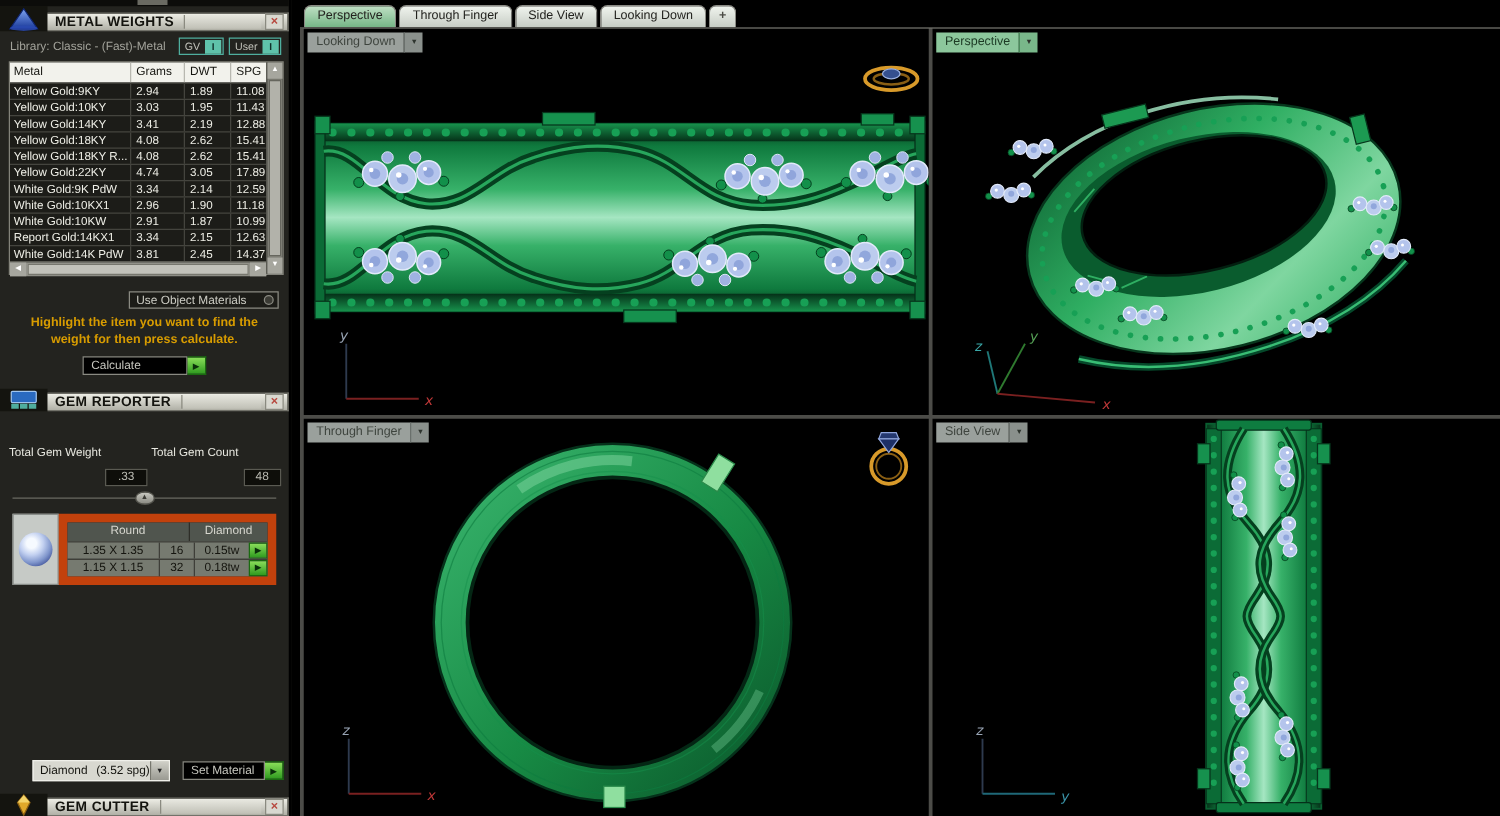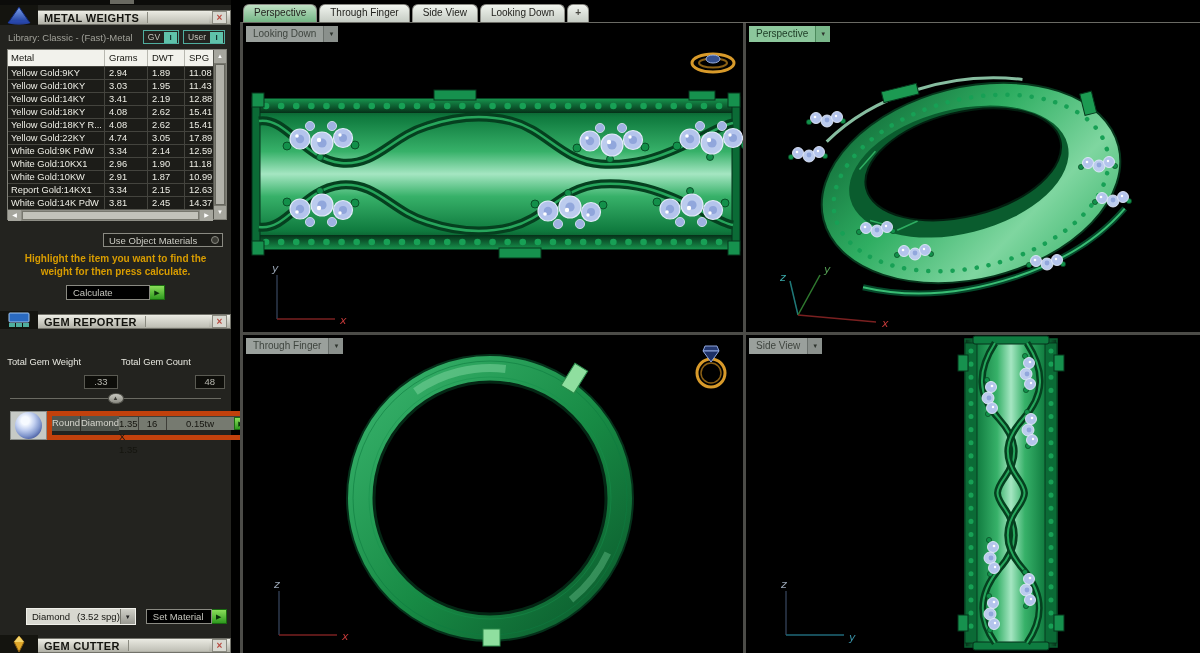--- a/index.html
+++ b/index.html
@@ -77,29 +77,29 @@
   .sepbtn { position:absolute; left:50%; top:1px; transform:translateX(-50%); width:16px; height:11px;
             border-radius:50%; background:linear-gradient(#c8c8c0,#8a8a82); border:1px solid #55554e;
             color:#3a3a34; font-size:6px; line-height:9px; text-align:center; }
 
   .updrow { display:flex; gap:10px; padding:2px 0 0 26px; flex:none; }
 
   .gemtbl { display:flex; margin:7px 10px 0 10px; flex:none; }
   .gemico { width:37px; background:#c6cac6; border:1px solid #8a8e8a; display:flex; align-items:center; justify-content:center; flex:none; }
   .gemico .ball { width:27px; height:27px; border-radius:50%;
      background:radial-gradient(circle at 38% 32%, #f6faff 0 16%, #c2d0f0 38%, #8096cc 62%, #41549a 82%, #222f62 100%); }
-  .gem-right { flex:1; display:flex; flex-direction:row; border:5px solid #c2410c; }
+  .gem-right { flex:1; display:flex; flex-direction:column; border:7px solid #c2410c; }
   .gem-hrow { display:flex; height:15px; background:#50554e; color:#d6d6ce; font-size:9.5px; line-height:14px; }
   .gh1 { flex:1.55; text-align:center; border-right:1px solid #2e2e28; }
   .gh2 { flex:1; text-align:center; }
   .gem-drow { display:flex; height:14px; background:#767a70; color:#15150f; font-size:9.5px;
               line-height:13px; border-top:1px solid #3e3e38; align-items:stretch; }
-  .gd-size { flex:1.2; }
+  .gd-size { flex:1.2; text-align:center; }
   .gd-count { width:28px; text-align:center; border-left:1px solid #3e3e38; }
-  .gd-wt { width:68px; text-align:center; border-left:1px solid #3e3e38; }
+  .gd-wt { width:44px; text-align:center; border-left:1px solid #3e3e38; }
   .gd-btn { width:15px; background:linear-gradient(#8ade5a,#2f9a1f); border:1px solid #1a6a10;
             color:#0a300a; font-size:7px; display:flex; align-items:center; justify-content:center; }
 
   .spacer { flex:1; }
 
   .matrow { display:flex; align-items:center; padding:0 6px 8px 26px; gap:10px; flex:none; }
   .matsel { display:flex; width:110px; height:17px; border:1px solid #f0f0ea; background:#d8d8d0; }
   .matsel .mt { flex:1; font-size:9.5px; color:#14140f; display:flex; align-items:center; gap:7px; padding-left:5px; white-space:nowrap; overflow:hidden; }
   .matsel .ma { width:15px; background:linear-gradient(#d0d0c8,#9a9a92); border-left:1px solid #77776e;
                 font-size:6px; display:flex; align-items:center; justify-content:center; color:#222; }

